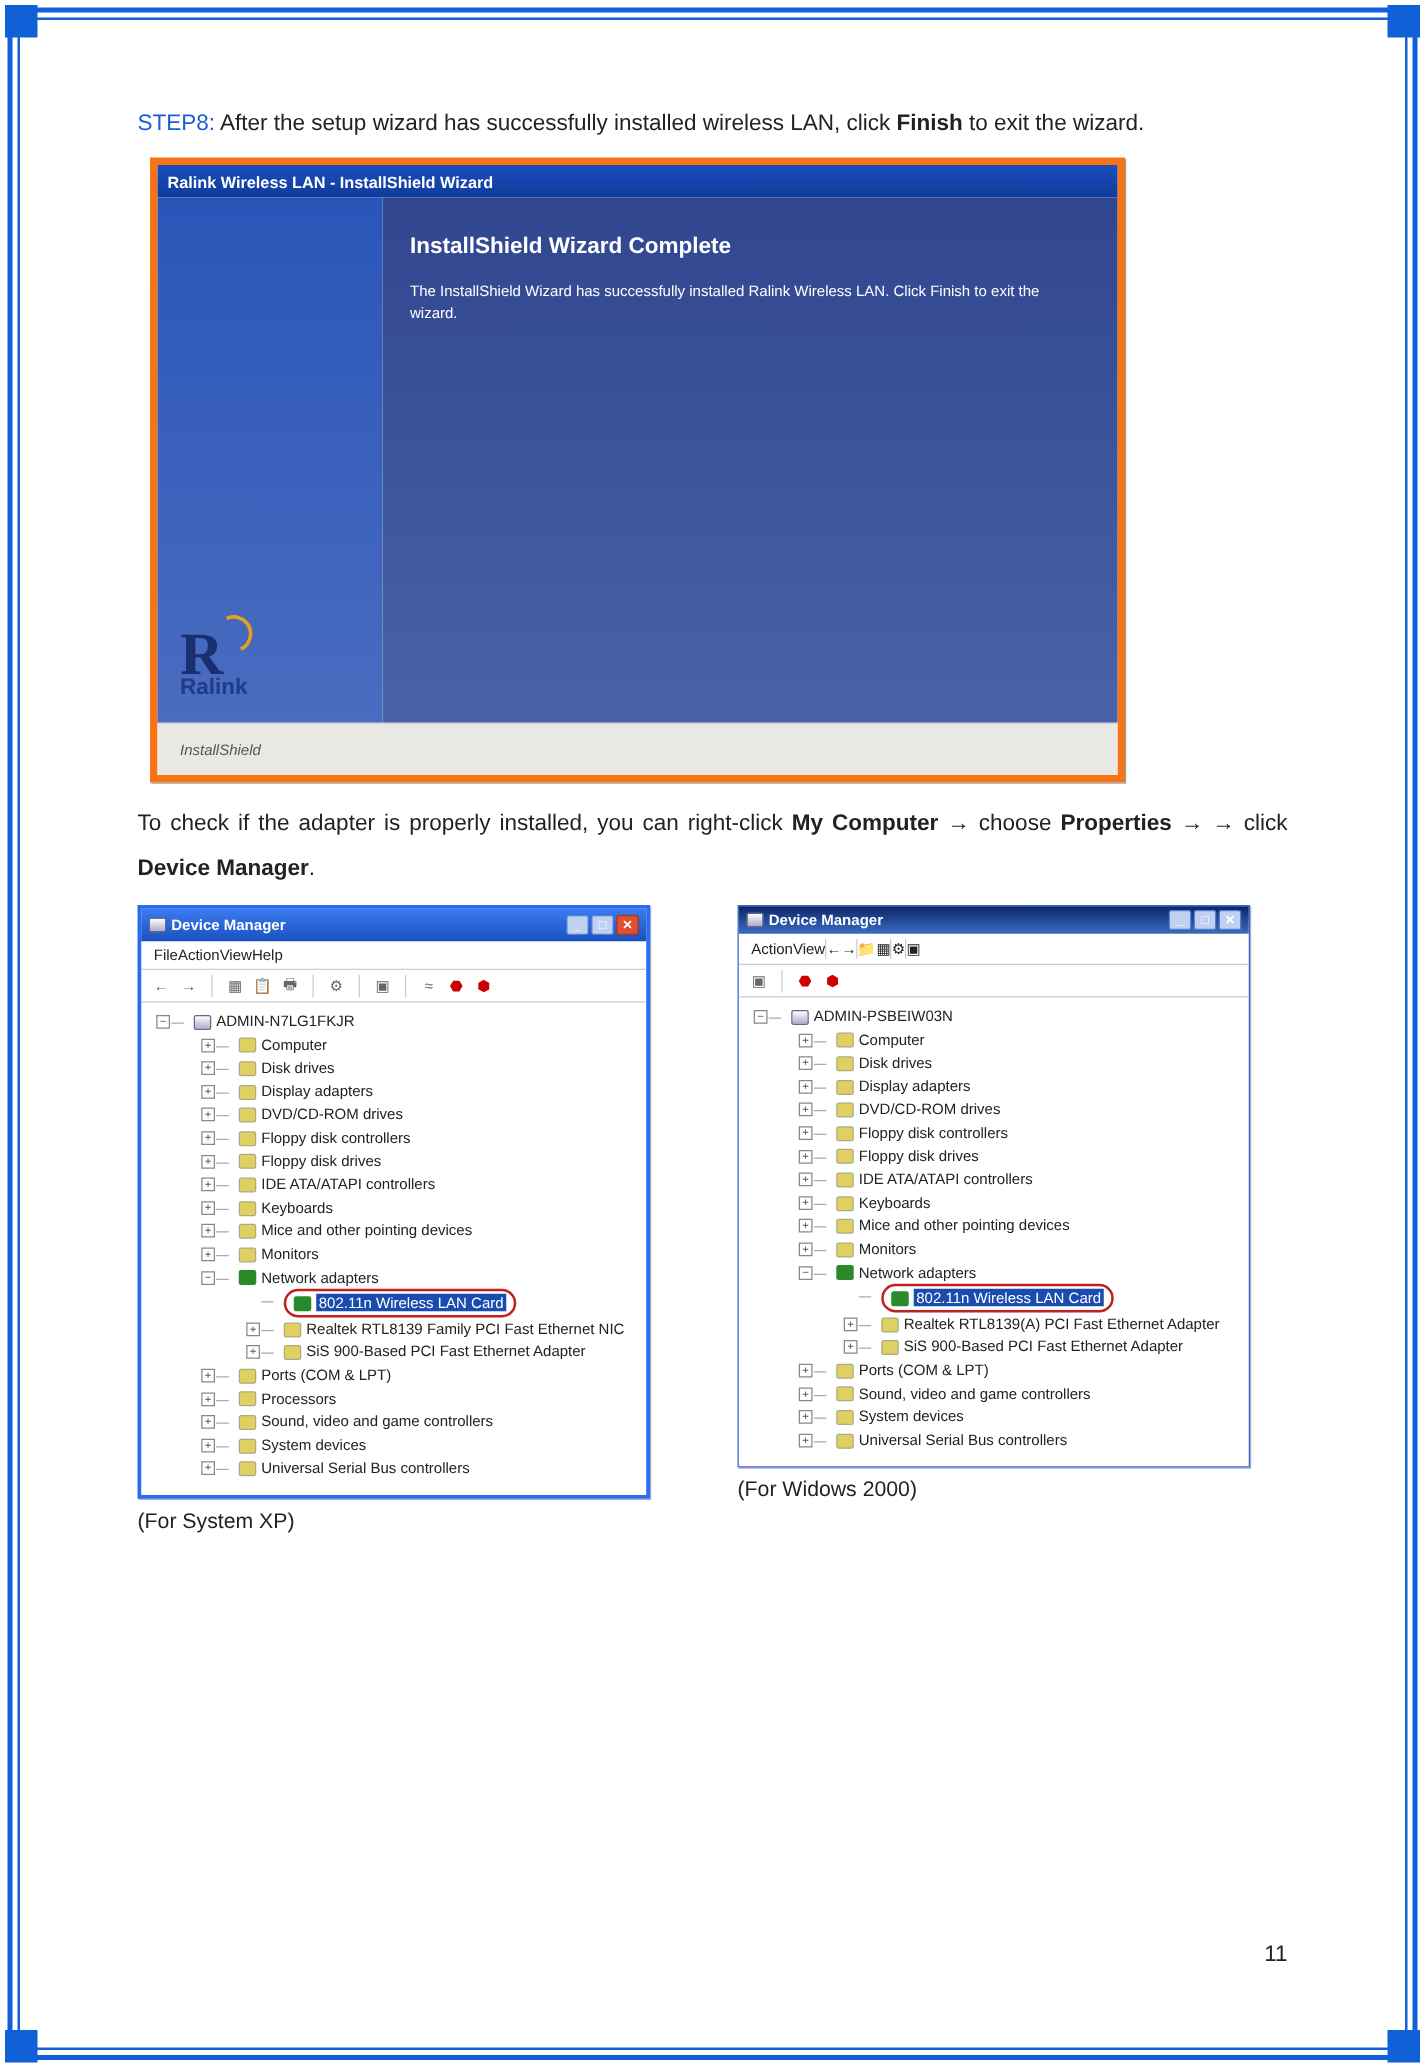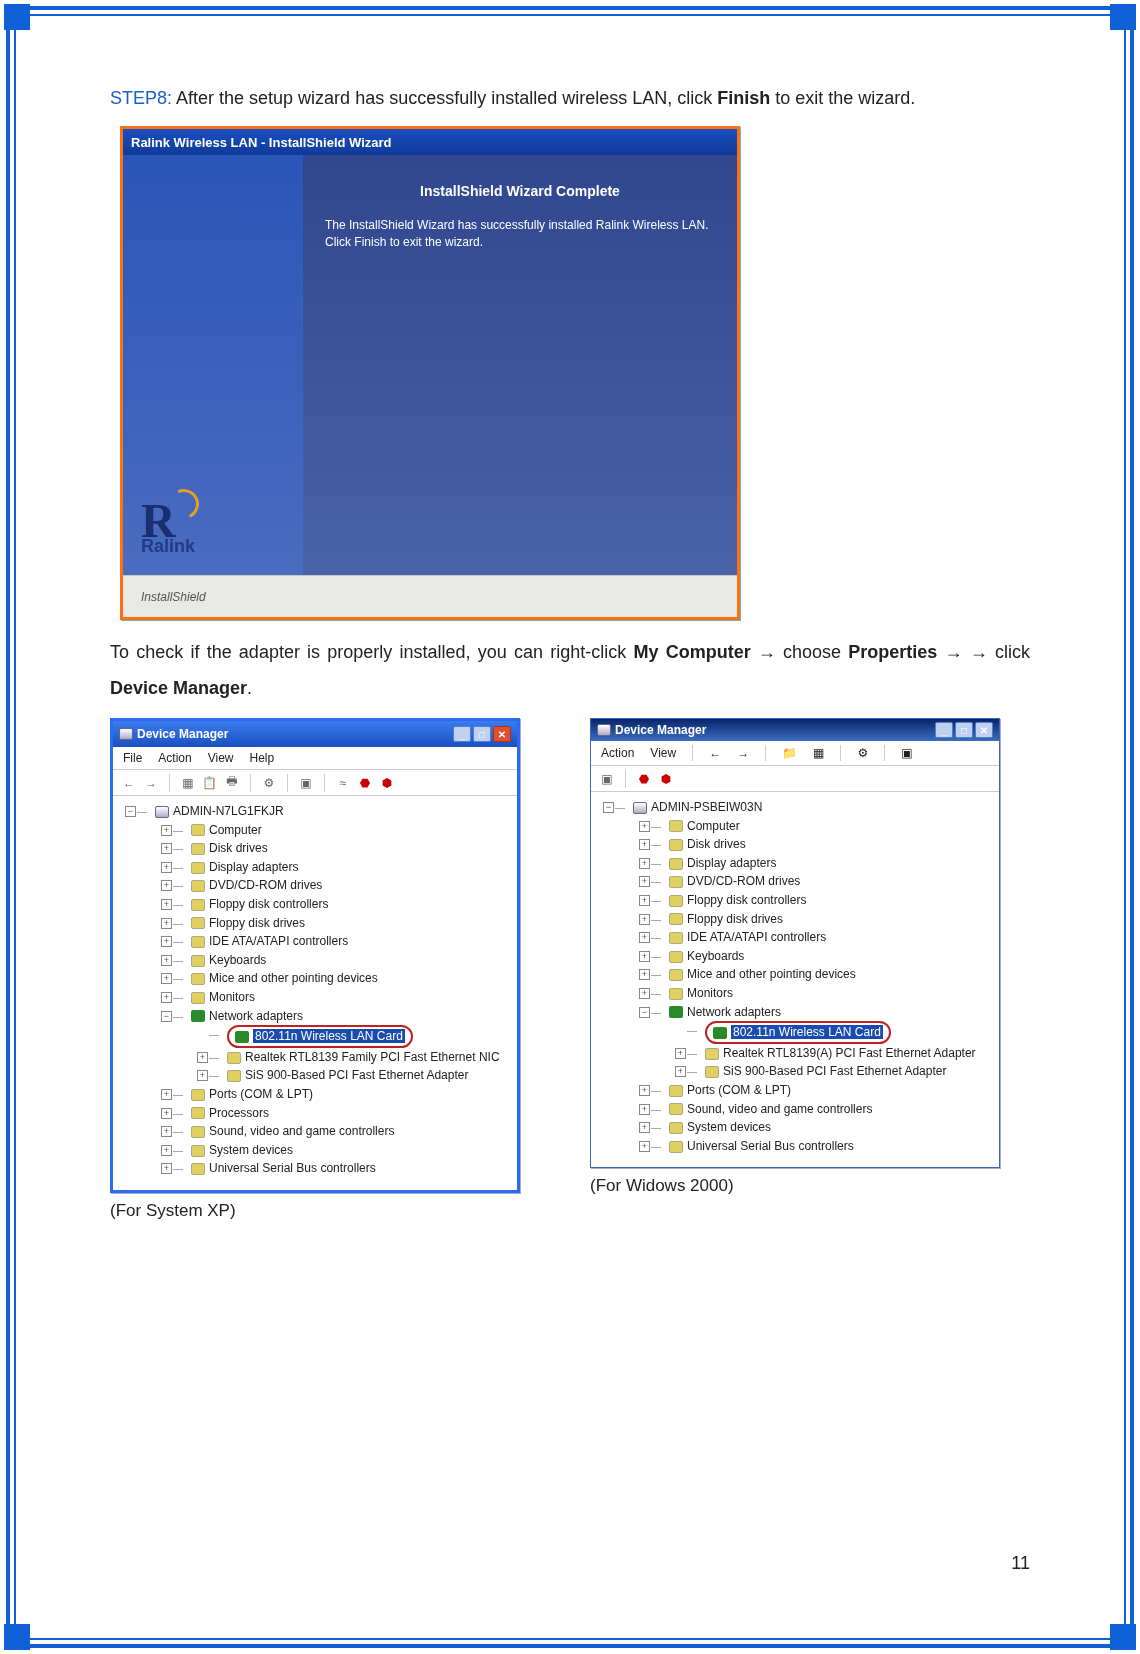--- a/index.html
+++ b/index.html
@@ -19,22 +19,22 @@
   .corner.bl { bottom:4px; left:4px; }
   .corner.br { bottom:4px; right:4px; }
 
   .page { position:absolute; top:80px; left:110px; right:110px; bottom:80px; color:#222; }
   .body-text { font-size:18px; line-height:2.0; text-align:justify; margin-bottom:10px; }
   .step-label { color:#1a5fd0; font-weight:normal; }
   .bold { font-weight:bold; }
 
   
   .wizard {
-    width:620px; margin: 8px 0 14px 10px;
-    border:3px solid #f97316;
+    width:780px; margin: 8px 0 14px 10px;
+    border:6px solid #f97316;
     box-shadow: 1px 1px 0 #8aa;
     background:#fff;
   }
   .wizard-titlebar {
     height:26px; display:flex; align-items:center;
     background: linear-gradient(#1a4ec0,#103a98);
     color:#fff; font-size:13px; font-weight:bold; padding:0 8px;
   }
   .wizard-body { display:flex; height:420px; }
   .wizard-left {
@@ -44,21 +44,21 @@
   }
   .ralink-logo {
     position:absolute; left:18px; bottom:18px; color:#223a88; font-weight:bold; font-size:18px;
   }
   .ralink-logo .big { font-size:48px; font-family: Georgia, serif; line-height:0.6; display:block; color:#1a2e70; }
   .ralink-logo .swoosh { position:absolute; top:-18px; left:28px; width:30px; height:30px; border:3px solid #e0a020; border-left-color:transparent; border-bottom-color:transparent; border-radius:50%; transform:rotate(20deg);}
   .wizard-right {
     flex:1; background: linear-gradient(#30478f,#4a62a8); color:#fff;
     padding:28px 22px; font-size:12px;
   }
-  .wizard-heading { font-weight:bold; font-size:14px; color:#fff; margin-bottom:18px;text-align:center; }
+  .wizard-heading { font-weight:bold; font-size:18px; color:#fff; margin-bottom:18px; }
   .wizard-msg { font-size:12px; line-height:1.4; max-width:540px; }
   .wizard-footer {
     height:42px; background:#e8e8e4; display:flex; align-items:center; 
     padding:0 18px; border-top:1px solid #c8c8c8;
     font-size:12px; color:#555;
   }
   .wizard-footer .left { font-style:italic; }
   .wizard-footer .btns { display:flex; gap:10px; align-items:center; }
   .winbtn {
     min-width:78px; height:22px; font-size:11px; border:1px solid #888; background:linear-gradient(#fff,#e0e0e0);
@@ -68,21 +68,21 @@
 
   
   .dm-row { display:flex; gap:40px; margin-top:12px; align-items:flex-start; }
   .dm-col { flex:1; }
   .dm-window { width:410px; border:1px solid #3a66c0; background:#fff; font-size:12px; box-shadow:1px 1px 0 #aac; }
   .xp-titlebar { height:26px; background:linear-gradient(#3a7cf0,#1a50c0); color:#fff; display:flex; align-items:center; padding:0 6px; font-weight:bold; }
   .w2k-titlebar { height:22px; background:linear-gradient(#0a246a,#3a6ec0); color:#fff; display:flex; align-items:center; padding:0 6px; font-weight:bold; }
   .titlebar-icons { margin-left:auto; display:flex; gap:2px; }
   .tb-btn { width:18px; height:16px; background:#c0d0f0; border:1px solid #5080d0; border-radius:2px; display:flex; align-items:center; justify-content:center; font-size:10px; }
   .tb-btn.close-xp { background:#e05030; color:#fff; border-color:#b03018; }
-  .menubar { display:flex; gap:16px; padding:4px 10px; font-size:12px; border-bottom:1px solid #ccc; }
+  .menubar { display:flex; padding:4px 10px; font-size:12px; border-bottom:1px solid #ccc; }
   .menubar span { text-decoration:none; }
   .iconbar { height:26px; border-bottom:1px solid #ccc; display:flex; align-items:center; gap:6px; padding:0 8px; color:#666; }
   .iconbar .sep { width:1px; height:18px; background:#ccc; margin:0 4px;}
   .iconbar .ic { width:16px; height:16px; display:inline-flex; align-items:center; justify-content:center; font-size:12px; }
   .tree { padding:6px 4px 12px 6px; line-height:1.55; }
   .tree ul { list-style:none; margin-left:14px; padding-left:4px; }
   .tree li { position:relative; padding-left:18px; white-space:nowrap; }
   .tree li::before { content:""; position:absolute; left:0; top:10px; width:10px; height:1px; background:#aaa; }
   .tree .box { position:absolute; left:-12px; top:4px; width:11px; height:11px; border:1px solid #888; background:#fff; font-size:9px; line-height:9px; text-align:center; color:#555; }
   .tree .sel { background:#1a4cb0; color:#fff; padding:0 2px; }

